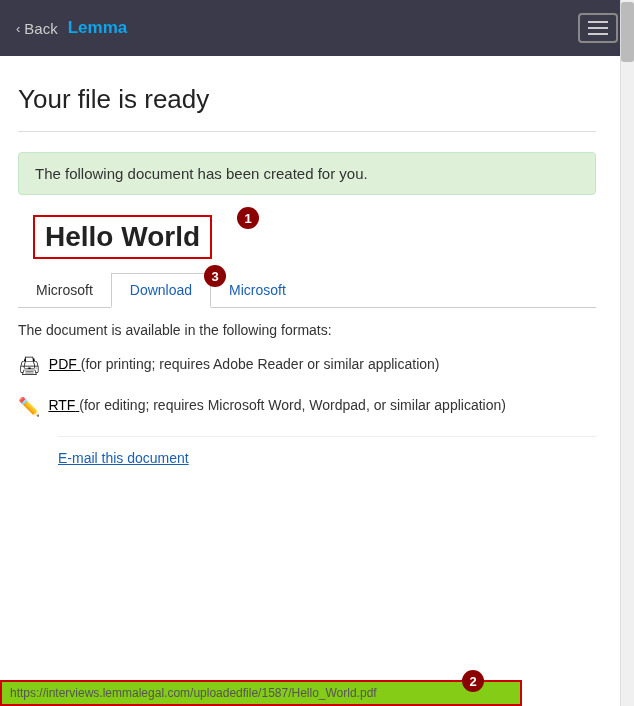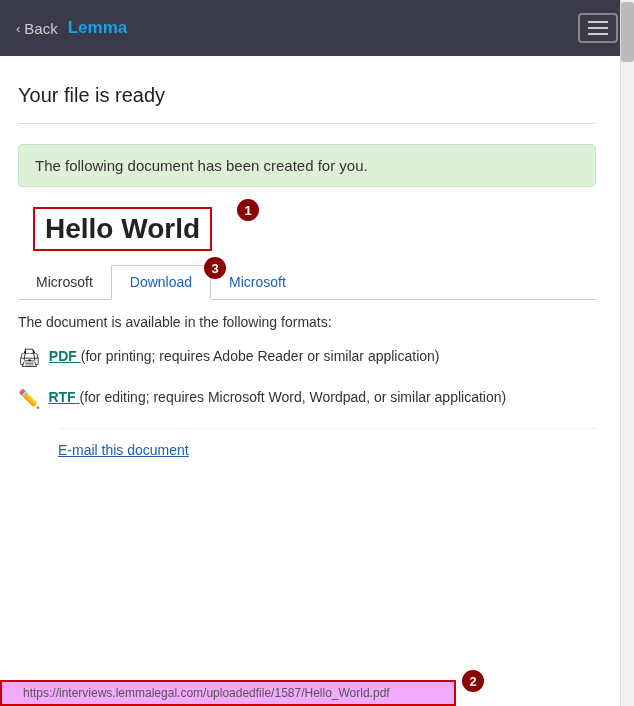--- a/index.html
+++ b/index.html
@@ -81,21 +81,21 @@
       top: 2px;
     }
 
     
     .main {
       padding: 28px 24px 16px 18px;
       width: 620px;
     }
 
     .page-title {
-      font-size: 20px;
+      font-size: 26px;
       font-weight: 400;
       color: #222;
       margin-bottom: 16px;
     }
 
     .divider {
       border: none;
       border-top: 1px solid #ddd;
       margin-bottom: 20px;
     }
@@ -204,22 +204,22 @@
       font-size: 18px;
       margin-top: 1px;
       flex-shrink: 0;
     }
     .format-text {
       font-size: 14px;
       color: #333;
       line-height: 1.5;
     }
     .format-link {
-      color: #0f766e;
-      font-weight: 700;
+      color: #000000;
+      font-weight: 400;
       text-decoration: underline;
       cursor: pointer;
     }
 
     
     .email-section {
       margin-top: 10px;
       padding: 12px 0 12px 0;
       border-top: 1px solid #eee;
       margin-left: 40px;
@@ -229,24 +229,24 @@
       font-size: 14px;
       cursor: pointer;
       text-decoration: underline;
     }
 
     
     .url-bar {
       position: absolute;
       bottom: 0;
       left: 0;
-      width: 456px;
-      background: #f0abfc;
+      width: 522px;
+      background: #84cc16;
       border: 2px solid #cc0000;
-      padding: 4px 21px;
+      padding: 4px 8px;
       font-size: 12px;
       color: #555;
       white-space: nowrap;
       overflow: hidden;
     }
     .url-badge {
       width: 22px;
       height: 22px;
       border-radius: 50%;
       background: #8b0000;

